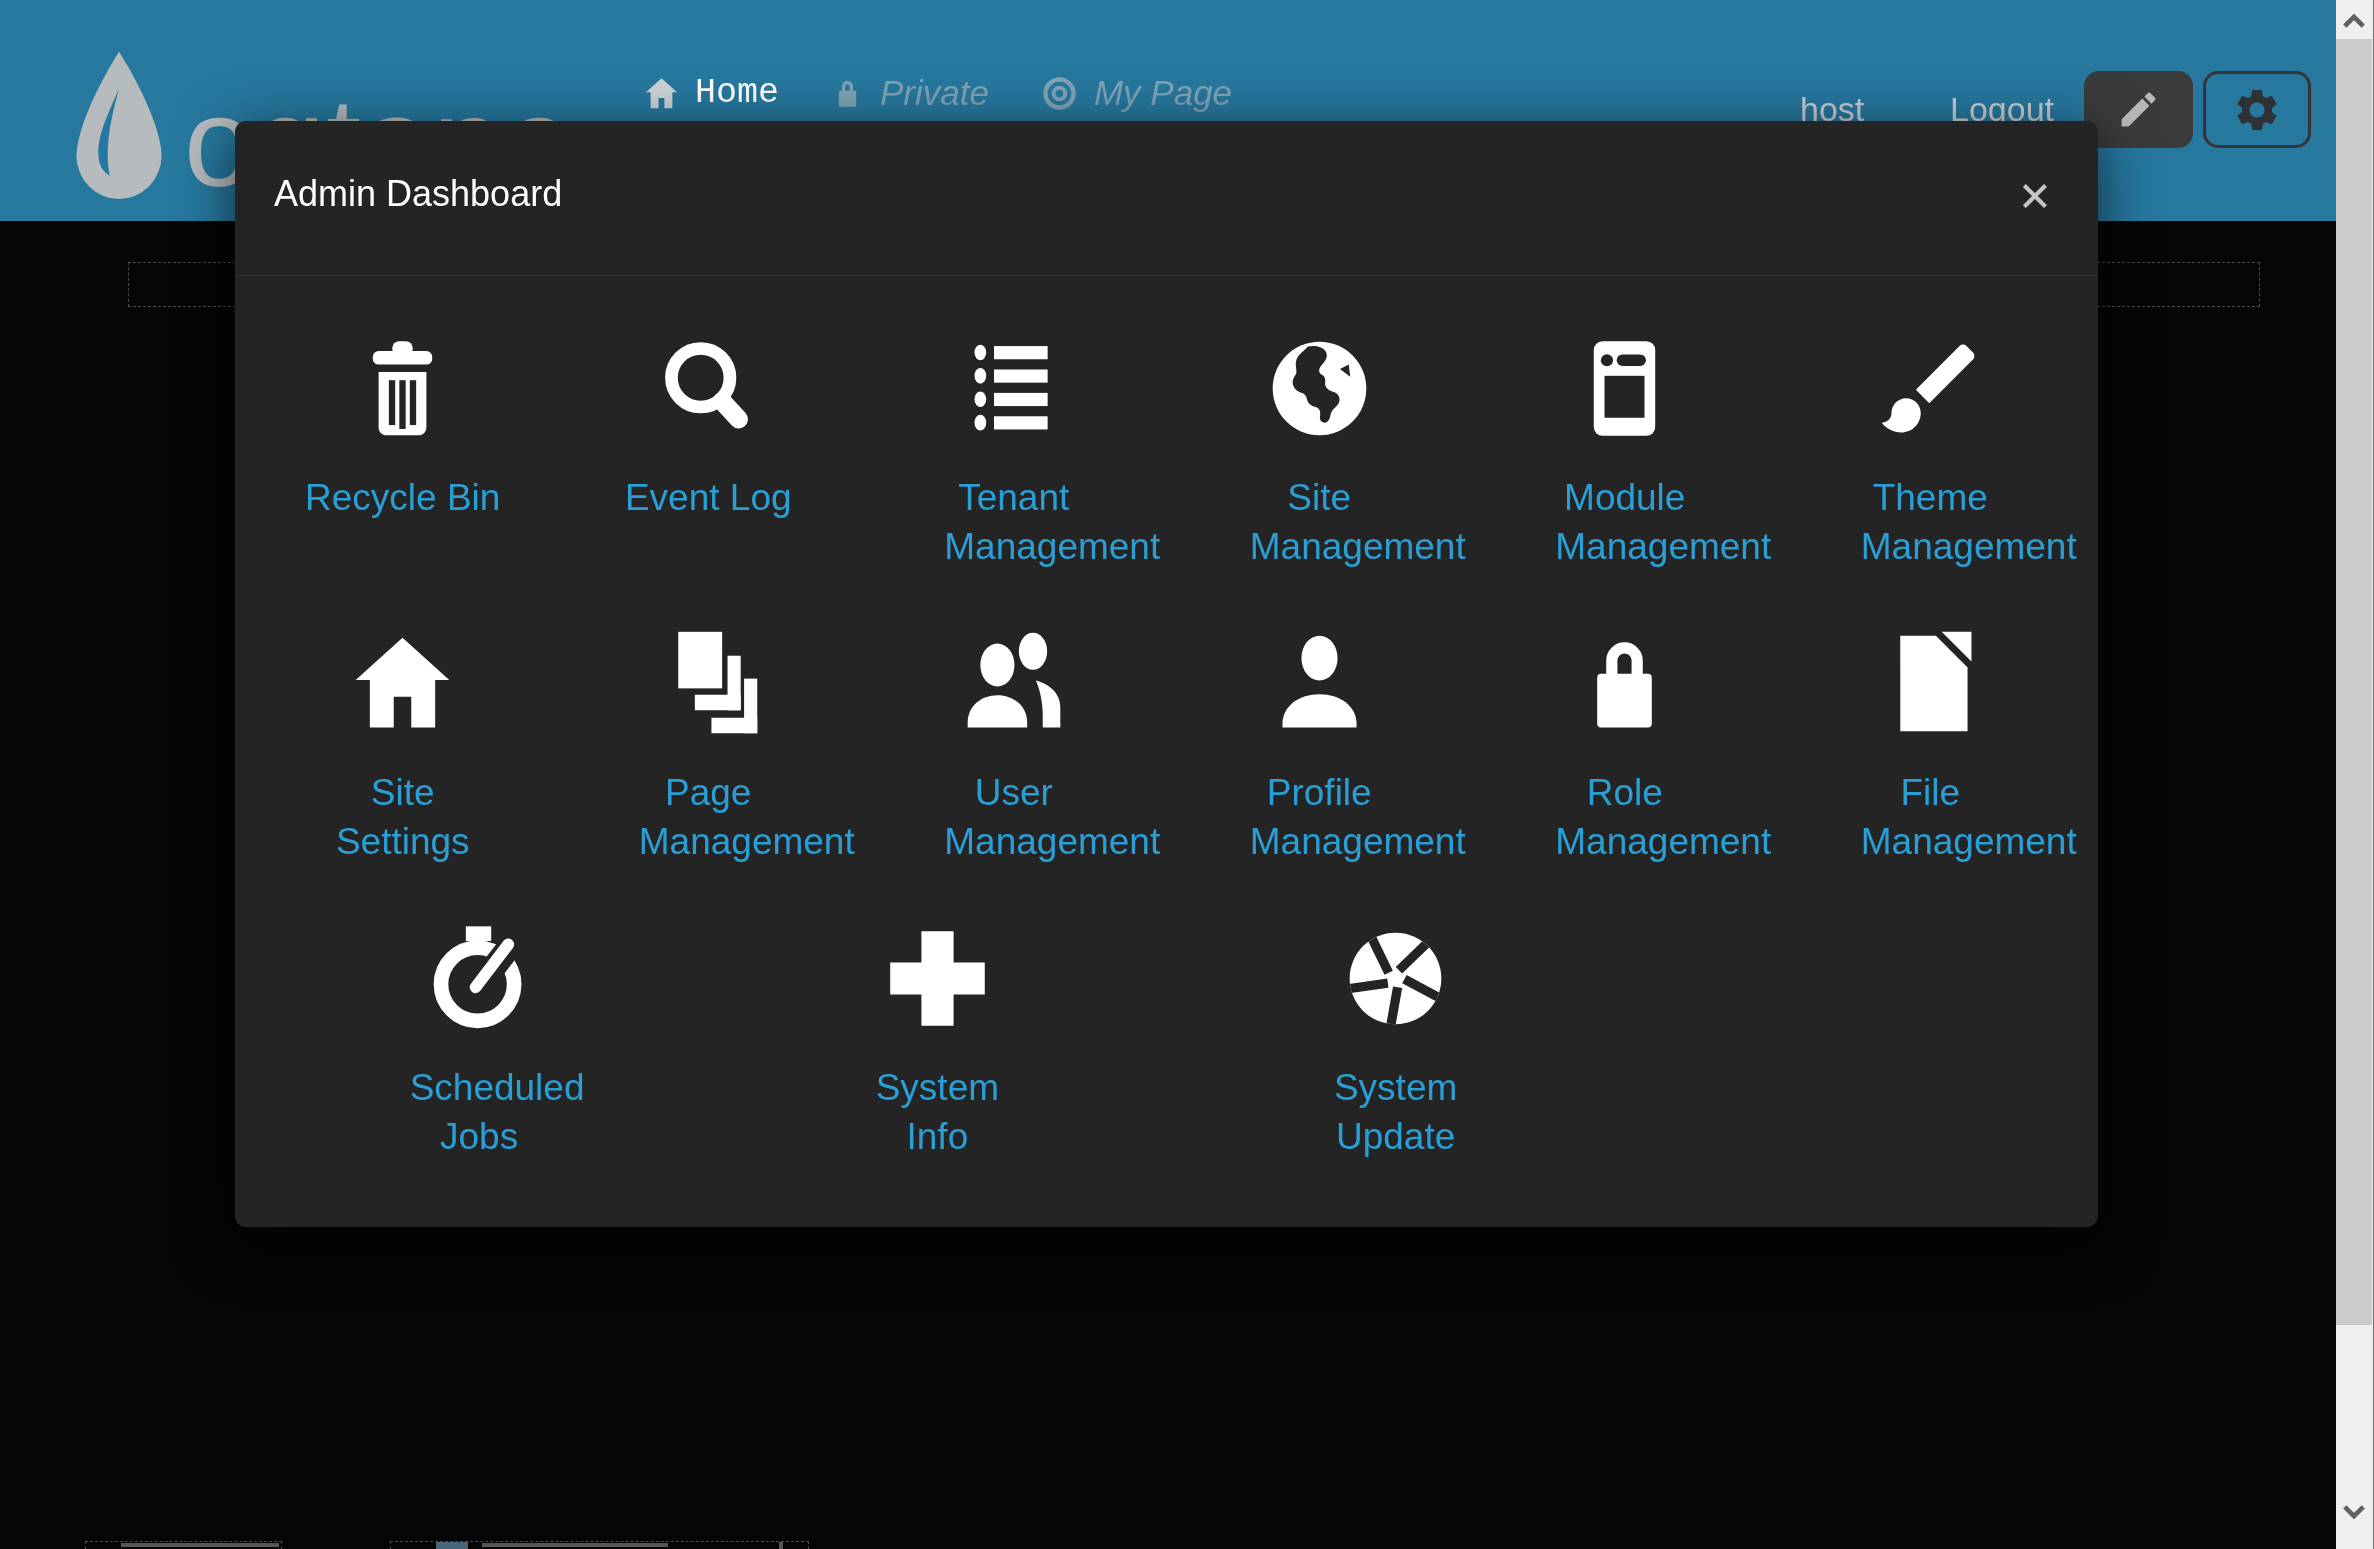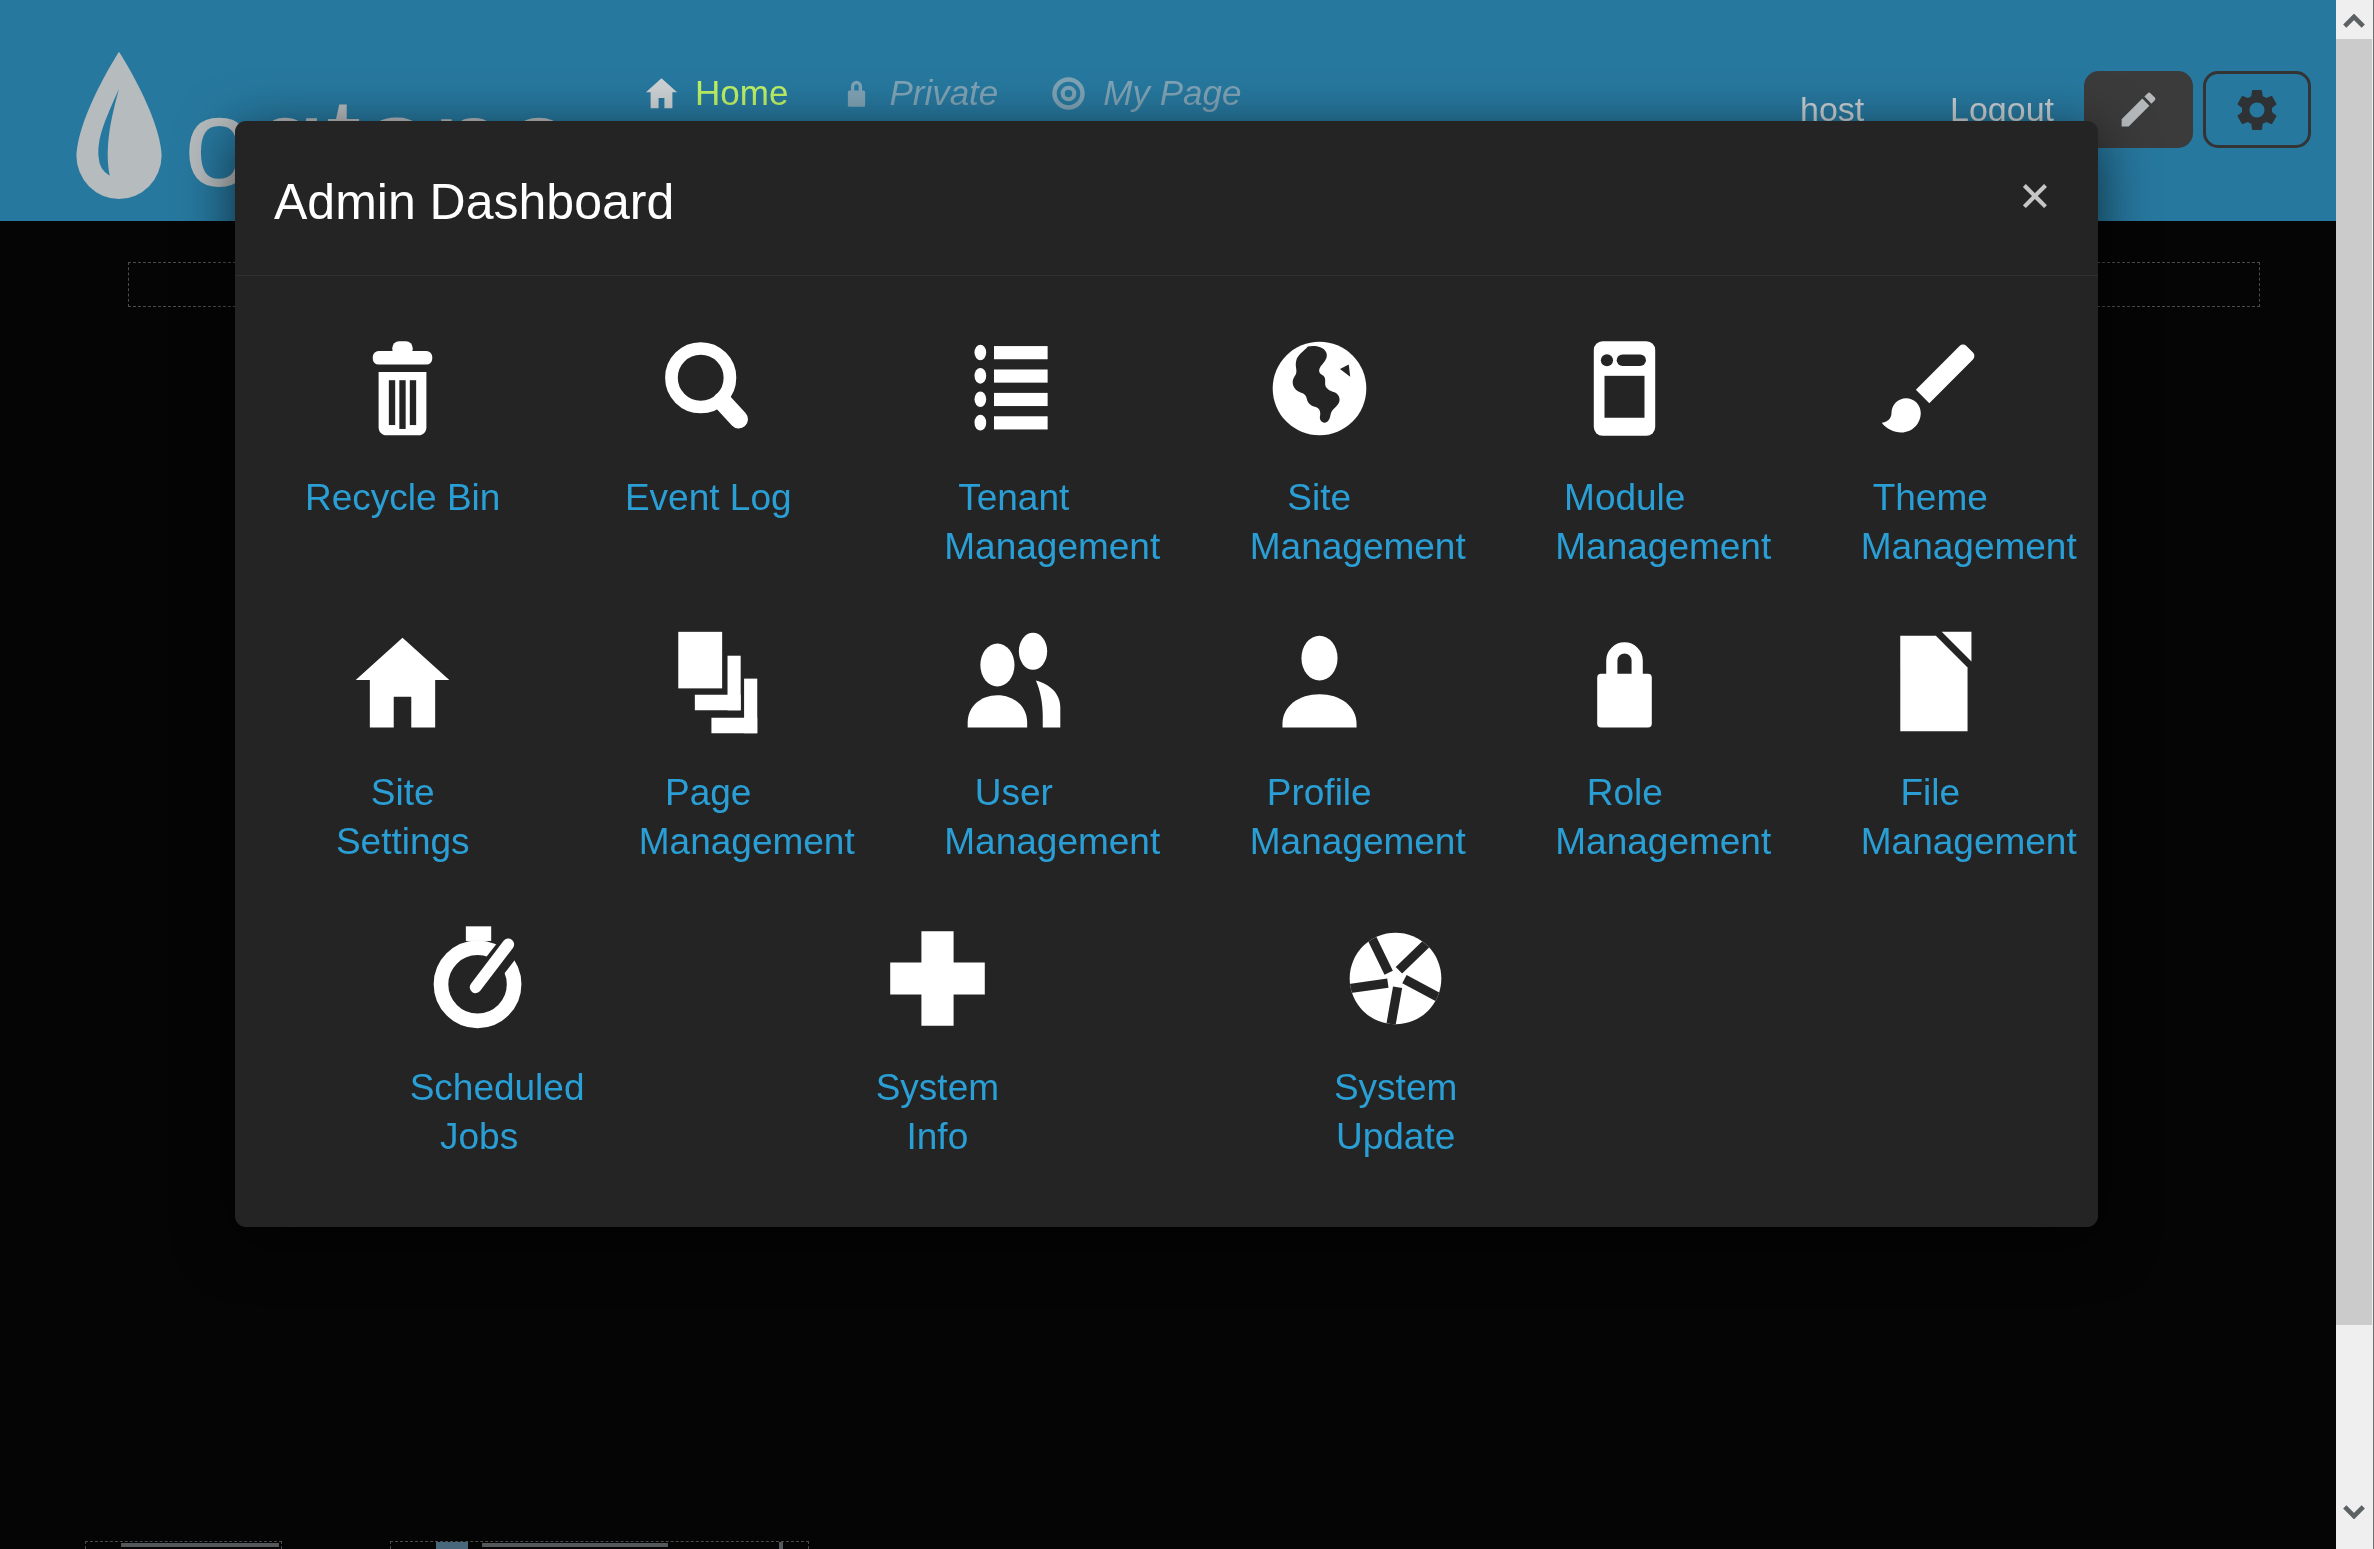--- a/index.html
+++ b/index.html
@@ -16,42 +16,42 @@
   .header{position:absolute;left:0;top:0;width:2375px;height:221px;background:var(--header_bg);z-index:1;}
   .logo{position:absolute;left:69px;top:48px;display:flex;align-items:flex-start;cursor:pointer;}
   .logo svg{display:block;}
   .brand-text{
     font-size:126px;line-height:1;color:#B6BBBD;letter-spacing:0.9px;
     margin-left:15px;margin-top:32px;font-weight:400;
   }
   .nav{position:absolute;left:642px;top:56px;height:74px;display:flex;align-items:center;gap:50px;z-index:1;}
   .nav-item{display:flex;align-items:center;gap:14px;cursor:pointer;}
   .nav-item .nav-label{font-size:35px;}
-  .nav-item.active .nav-label{color:#bef264;}
+  .nav-item.active .nav-label{color:#ffffff;font-family:Liberation Mono, monospace;}
   .nav-item.muted .nav-label{color:var(--muted_nav);font-style:italic;}
   .account-link{position:absolute;top:90px;font-size:34px;color:#C9CFD2;cursor:pointer;z-index:1;}
   .host-link{left:1800px;}
   .logout-link{left:1950px;}
   .hdr-btn{position:absolute;top:71px;height:77px;border-radius:15px;display:flex;align-items:center;justify-content:center;cursor:pointer;z-index:1;}
   .edit-btn{left:2084px;width:109px;background:#3B3B3B;}
   .settings-btn{left:2203px;width:108px;border:3.7px solid #343434;background:transparent;}
   
   .pane-placeholder{position:absolute;left:128px;top:262px;width:2132px;height:45px;border:1.9px dashed #4A4D4F;z-index:0;}
   .footer-frags{position:absolute;left:0;top:1532px;width:2333px;height:16.7px;z-index:0;}
   .frag{position:absolute;background:#55585A;}
   .frag-box{position:absolute;border:1.9px dashed #4A4D4F;border-bottom:none;background:transparent;}
   .frag-chip{position:absolute;background:#49677A;}
   
   .modal{
     position:absolute;left:235px;top:121px;width:1863px;height:1106px;
     background:var(--modal_bg);border-radius:11px;z-index:5;
     box-shadow:0 13px 56px rgba(0,0,0,.65);
   }
   .modal-header{height:155px;padding:39px 46px 0 39px;display:flex;justify-content:space-between;align-items:flex-start;border-bottom:0.9px solid rgba(255,255,255,.06);}
-  .modal-title{font-size:50px;color:#FFFFFF;font-weight:400;margin-top:13px;}
+  .modal-title{font-size:36px;color:#FFFFFF;font-weight:400;margin-top:13px;}
   .close-btn{font-size:41px;font-weight:700;color:#C6C6C6;line-height:1;cursor:pointer;margin-top:16.7px;}
   .modal-body{padding:0 15px;}
   .tiles-row{display:grid;}
   .row6{grid-template-columns:repeat(6,1fr);}
   .row4{grid-template-columns:repeat(4,1fr);}
   .tile{display:flex;flex-direction:column;align-items:center;padding-top:54px;height:295px;cursor:pointer;}
   .tile-icon{width:117px;height:117px;display:flex;align-items:center;justify-content:center;}
   .tile-icon svg{width:117px;height:117px;display:block;}
   .tile-label{
     margin-top:26px;max-width:139px;text-align:center;

